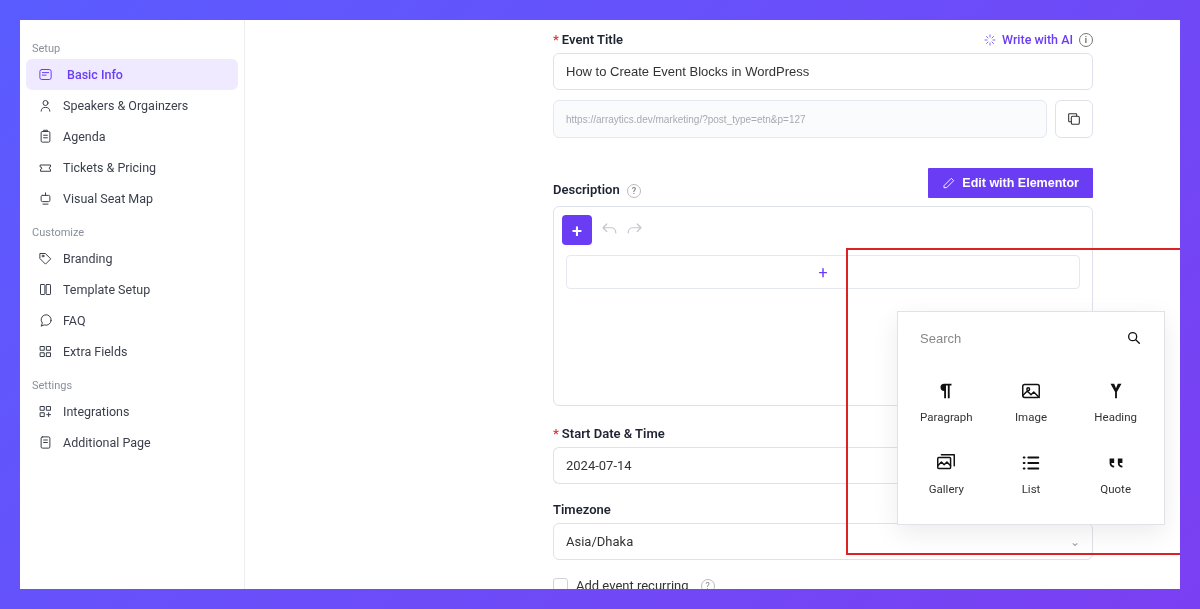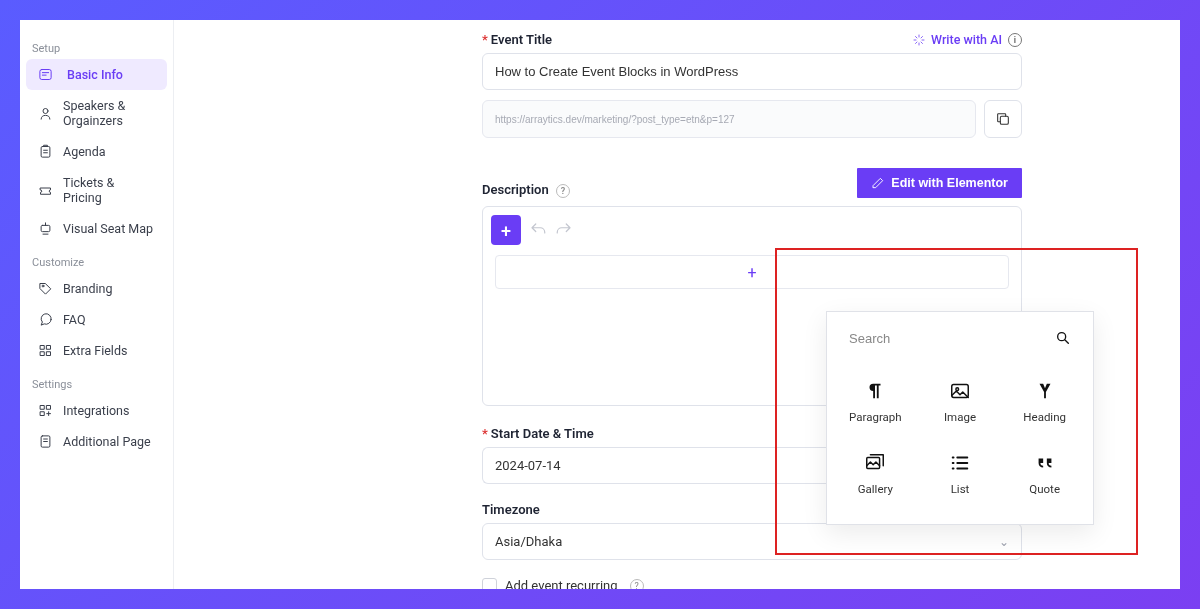--- a/index.html
+++ b/index.html
@@ -13,21 +13,21 @@
   .app {
     background: #fff;
     width: 100%;
     height: 569px;
     display: flex;
     overflow: hidden;
     position: relative;
   }
   
   .sidebar {
-    width: 154px;
+    width: 225px;
     border-right: 1px solid #eceef2;
     padding: 10px 6px;
     flex-shrink: 0;
     overflow: hidden;
   }
   .sb-section {
     font-size: 11px;
     color: #8a8f99;
     padding: 8px 6px 4px 6px;
     margin-top: 4px;
@@ -278,20 +278,27 @@
     </div>
 
     <div class="sb-section">Customize</div>
 
     <div class="sb-item">
       <svg viewBox="0 0 24 24">
           <path d="M20 13l-8 8-9-9V4h8z"></path>
           <circle cx="8" cy="8" r="1.5"></circle>
         </svg>
       <span>Branding</span>
+    </div>
+    <div class="sb-item">
+      <svg viewBox="0 0 24 24">
+          <rect x="4" y="4" width="7" height="16" rx="1"></rect>
+          <rect x="13" y="4" width="7" height="16" rx="1"></rect>
+        </svg>
+      <span>Template Setup</span>
     </div>
     <div class="sb-item">
       <svg viewBox="0 0 24 24">
           <path d="M21 12a8 8 0 01-11 7l-5 2 2-5a8 8 0 1114-4z"></path>
         </svg>
       <span>FAQ</span>
     </div>
     <div class="sb-item">
       <svg viewBox="0 0 24 24">
           <rect x="4" y="4" width="6" height="6"></rect>

